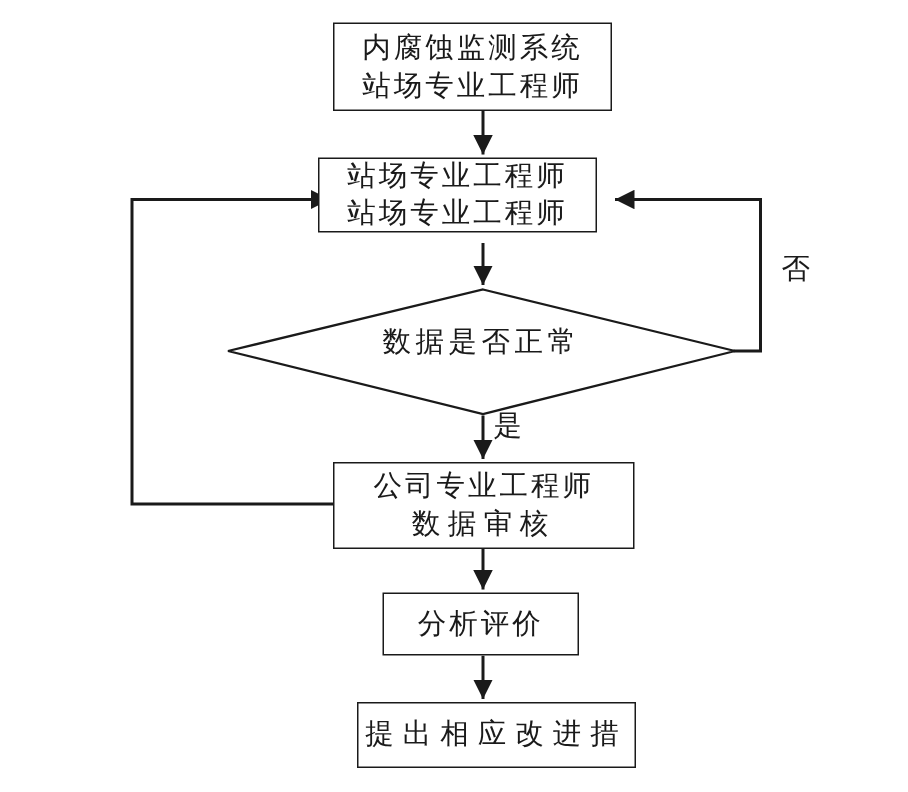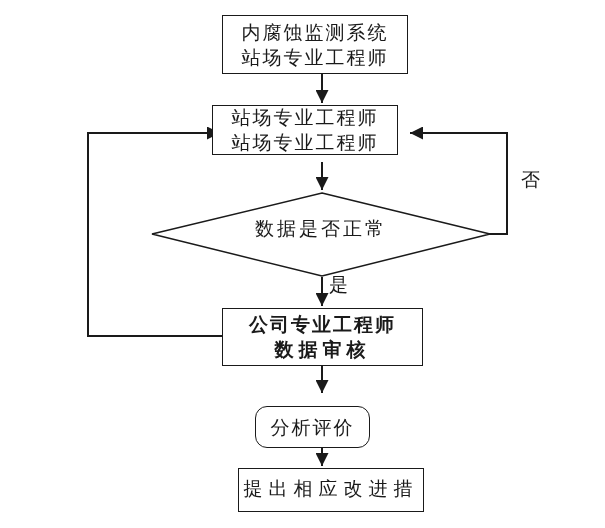--- a/index.html
+++ b/index.html
@@ -57,22 +57,22 @@
     font-size:19px;
     line-height:20px;
     color:#1a1a1a;
   }
   .label-no{left:521px;top:170px;}
   .label-yes{left:329px;top:275px;}
   .spaced{letter-spacing:5px;}
   .spaced-wide{letter-spacing:6px;}
   #node-collect{left:222px;top:15px;width:186px;height:59px;}
   #node-station{left:212px;top:105px;width:186px;height:50px;}
-  #node-company{left:222px;top:308px;width:201px;height:58px;font-weight:bold;}
-  #node-analysis{left:255px;top:406px;width:115px;height:42px;border-radius:12px;}
+  #node-company{left:222px;top:308px;width:201px;height:58px;}
+  #node-analysis{left:255px;top:395px;width:131px;height:42px;}
   #node-improve{left:238px;top:468px;width:186px;height:44px;font-family:Liberation Mono, monospace;}
 </style>
 </head>
 <body>
 
 <div class="canvas">
 
   <svg class="connectors" viewBox="0 0 605 528" xmlns="http://www.w3.org/2000/svg">
     <defs>
       <marker id="arr" viewBox="0 0 10 10" refX="10" refY="5" markerWidth="6.5" markerHeight="6.5" orient="auto">

